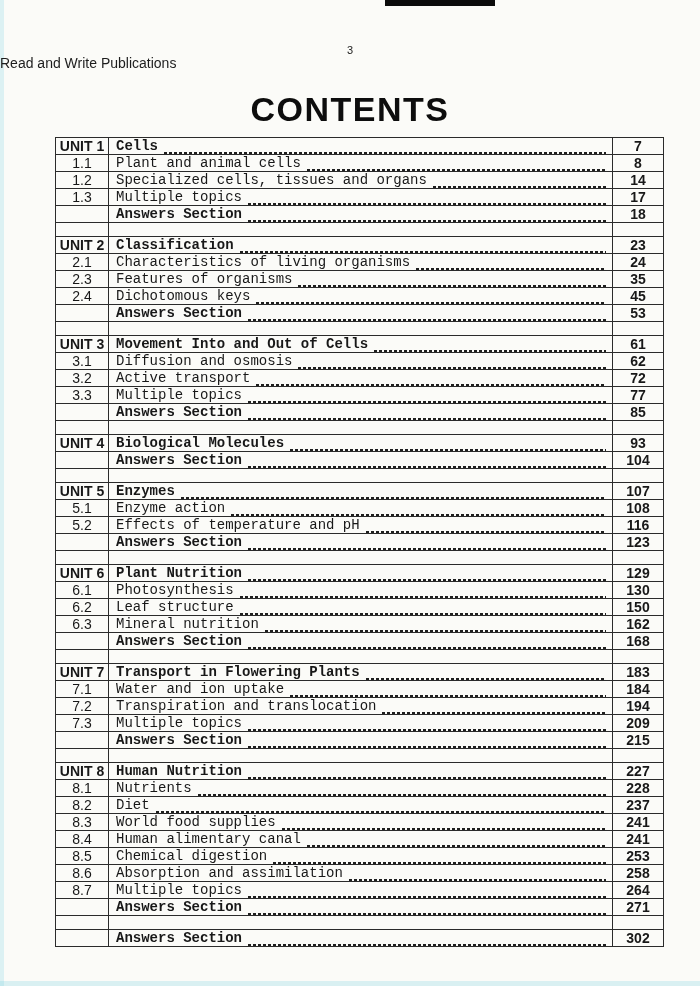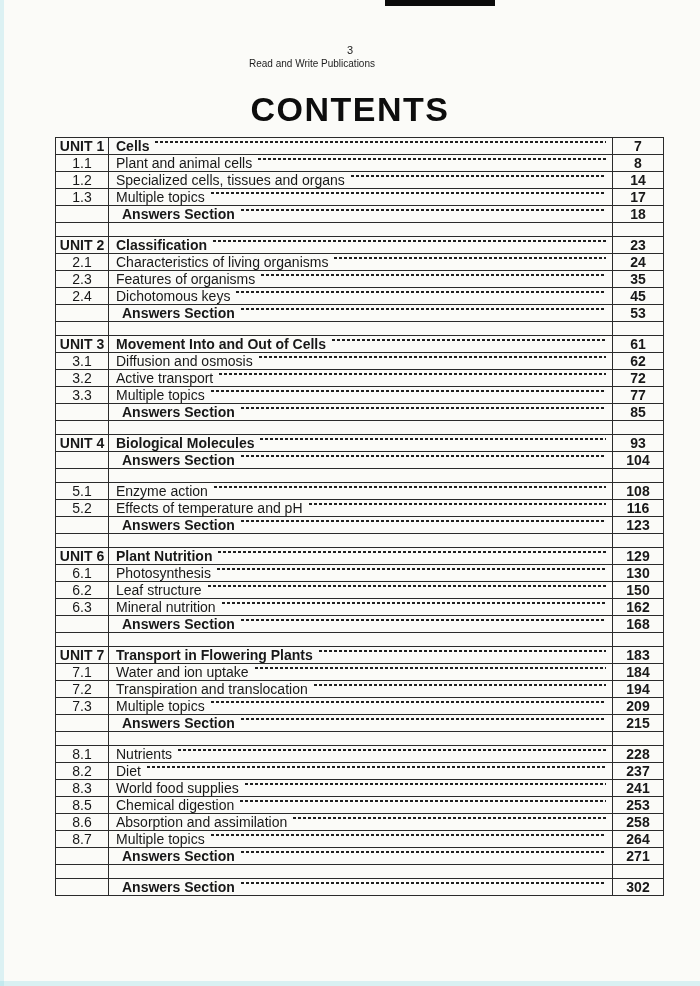--- a/index.html
+++ b/index.html
@@ -11,49 +11,49 @@
     position:relative;
     overflow:hidden;
   }
   .sheet{position:absolute;inset:0;}
   
   .scan-bar-top{position:absolute;left:385px;top:0;width:110px;height:6px;background:#0b0b0b;}
   .scan-edge-left{position:absolute;left:0;top:0;width:4px;height:100%;background:rgba(140,215,230,0.28);}
   .scan-edge-bottom{position:absolute;left:0;bottom:0;width:100%;height:5px;background:rgba(140,215,230,0.30);}
 
   .page-num{position:absolute;top:44px;left:0;width:700px;text-align:center;font-size:11px;line-height:12px;color:#222;}
-  .publisher{position:absolute;top:57px;left:0;width:624px;text-align:center;font-size:10px;line-height:13px;color:#1d1d1d;}
+  .publisher{position:absolute;top:57px;left:0;width:624px;text-align:left;font-size:14px;line-height:13px;color:#1d1d1d;}
   .big-title{
     position:absolute;top:90px;left:0;width:700px;text-align:center;
     font-size:34px;font-weight:bold;letter-spacing:1.5px;color:#0d0d0d;
     transform:scaleY(0.97);
   }
 
   .toc-wrap{position:absolute;left:55px;top:137px;width:608px;}
   table.toc{
     border-collapse:collapse;table-layout:fixed;width:608px;
     font-size:14px;color:#181818;
   }
   table.toc td{
     border:1px solid #2b2b2b;
     padding:0;height:16px;line-height:15px;
     overflow:hidden;white-space:nowrap;
     vertical-align:middle;
   }
   tr.spacer td{height:13px;}
   td.c-num{text-align:center;}
   td.c-page{text-align:center;font-weight:bold;}
-  td.c-title .line{display:flex;align-items:flex-start;padding-left:7px;}
+  td.c-title .line{display:flex;align-items:flex-end;padding-left:7px;font-family:Liberation Mono, monospace;}
   td.c-title .t{flex:0 0 auto;}
   td.c-title .leader{
     flex:1 1 auto;height:2px;margin:2px 6px 0 6px;
     background-image:repeating-linear-gradient(90deg,#1f1f1f 0 3px,transparent 3px 5px);
   }
   tr.u-row td.c-num, tr.u-row td.c-title .t{font-weight:bold;}
-  tr.a-row td.c-title .t{font-weight:bold;margin-left:6px;}
+  tr.a-row td.c-title .t{font-weight:bold;}
   tr.s-row td.c-title .t{font-weight:normal;}
 </style>
 </head>
 <body>
 
 <div class="sheet">
   <div class="scan-bar-top"></div>
   <div class="scan-edge-left"></div>
   <div class="scan-edge-bottom"></div>
 
@@ -252,20 +252,30 @@
         <span class="leader"></span>
       </div>
     </td>
     <td class="c-page">104</td>
   </tr>
           <tr class="spacer">
     <td></td>
     <td></td>
     <td></td>
   </tr>
+          <tr class="u-row">
+    <td class="c-num">UNIT 5</td>
+    <td class="c-title">
+      <div class="line">
+        <span class="t">Enzymes</span>
+        <span class="leader"></span>
+      </div>
+    </td>
+    <td class="c-page">107</td>
+  </tr>
           <tr class="s-row">
     <td class="c-num">5.1</td>
     <td class="c-title">
       <div class="line">
         <span class="t">Enzyme action</span>
         <span class="leader"></span>
       </div>
     </td>
     <td class="c-page">108</td>
   </tr>
@@ -397,20 +407,30 @@
         <span class="leader"></span>
       </div>
     </td>
     <td class="c-page">215</td>
   </tr>
           <tr class="spacer">
     <td></td>
     <td></td>
     <td></td>
   </tr>
+          <tr class="u-row">
+    <td class="c-num">UNIT 8</td>
+    <td class="c-title">
+      <div class="line">
+        <span class="t">Human Nutrition</span>
+        <span class="leader"></span>
+      </div>
+    </td>
+    <td class="c-page">227</td>
+  </tr>
           <tr class="s-row">
     <td class="c-num">8.1</td>
     <td class="c-title">
       <div class="line">
         <span class="t">Nutrients</span>
         <span class="leader"></span>
       </div>
     </td>
     <td class="c-page">228</td>
   </tr>
@@ -422,20 +442,30 @@
         <span class="leader"></span>
       </div>
     </td>
     <td class="c-page">237</td>
   </tr>
           <tr class="s-row">
     <td class="c-num">8.3</td>
     <td class="c-title">
       <div class="line">
         <span class="t">World food supplies</span>
+        <span class="leader"></span>
+      </div>
+    </td>
+    <td class="c-page">241</td>
+  </tr>
+          <tr class="s-row">
+    <td class="c-num">8.4</td>
+    <td class="c-title">
+      <div class="line">
+        <span class="t">Human alimentary canal</span>
         <span class="leader"></span>
       </div>
     </td>
     <td class="c-page">241</td>
   </tr>
           <tr class="s-row">
     <td class="c-num">8.5</td>
     <td class="c-title">
       <div class="line">
         <span class="t">Chemical digestion</span>

